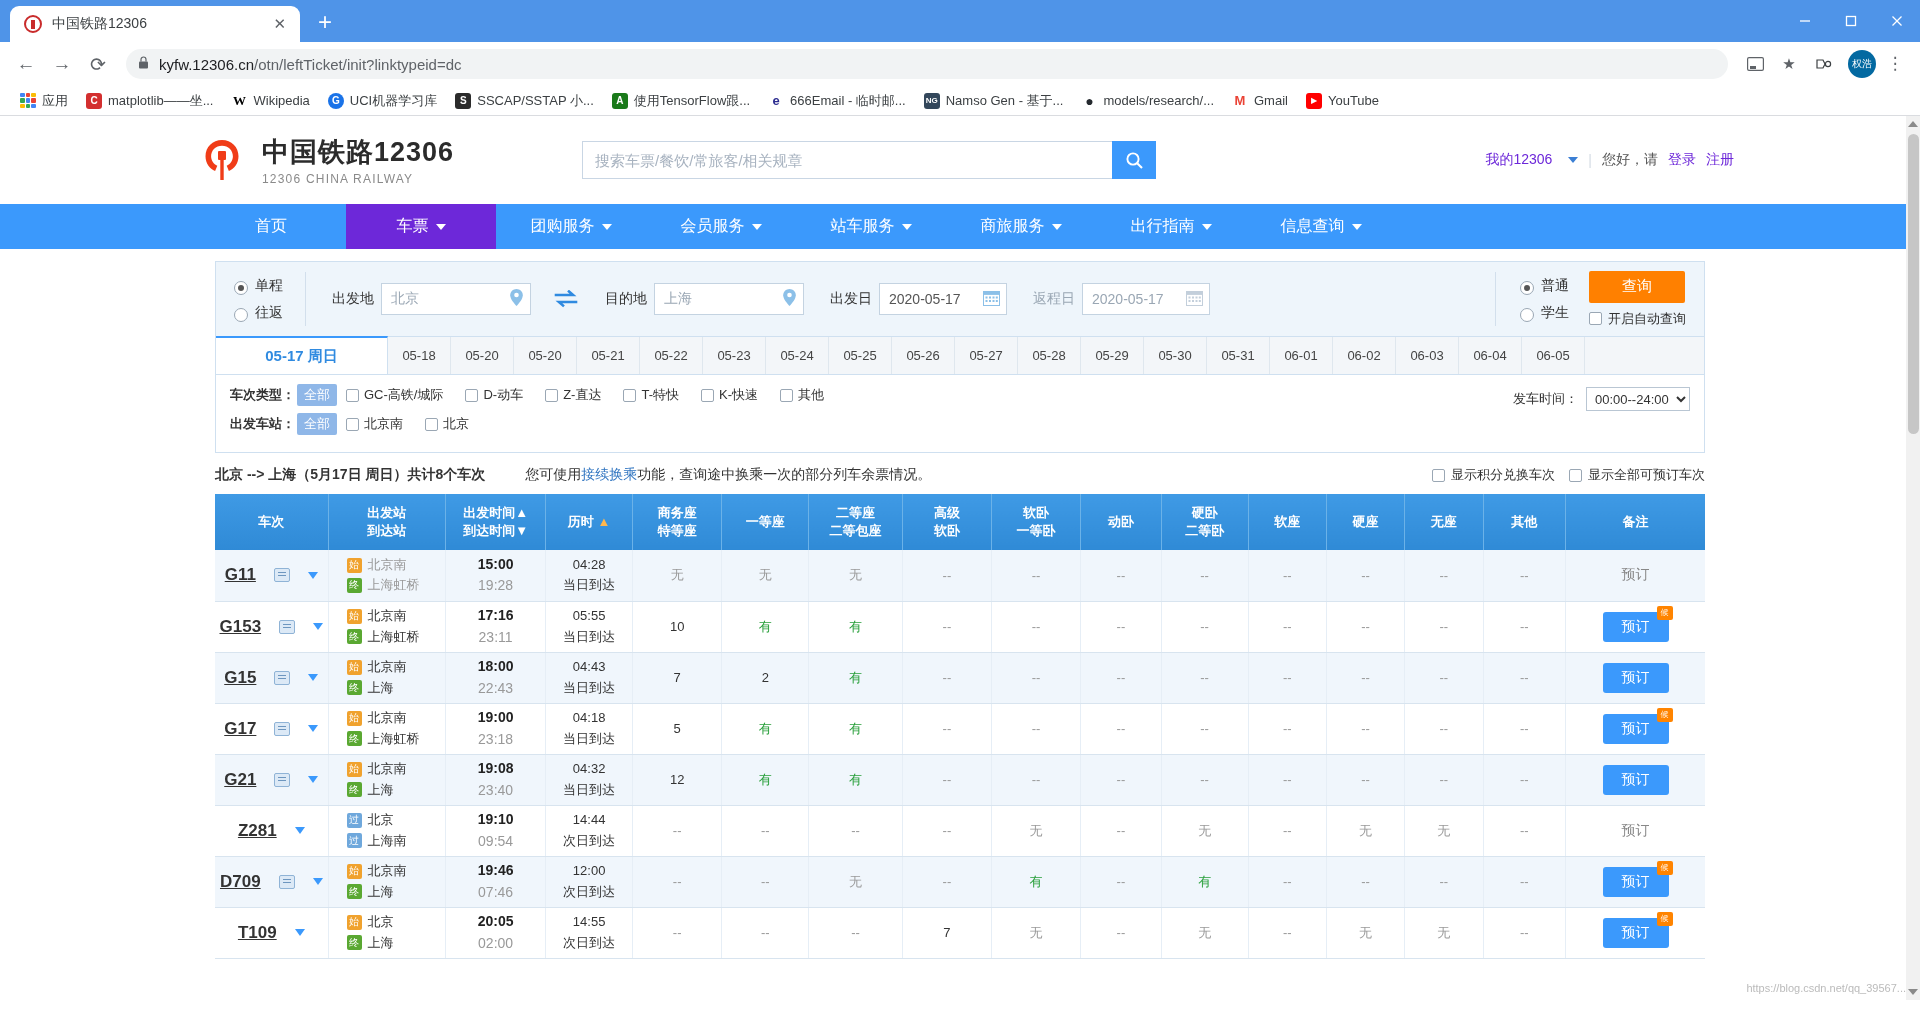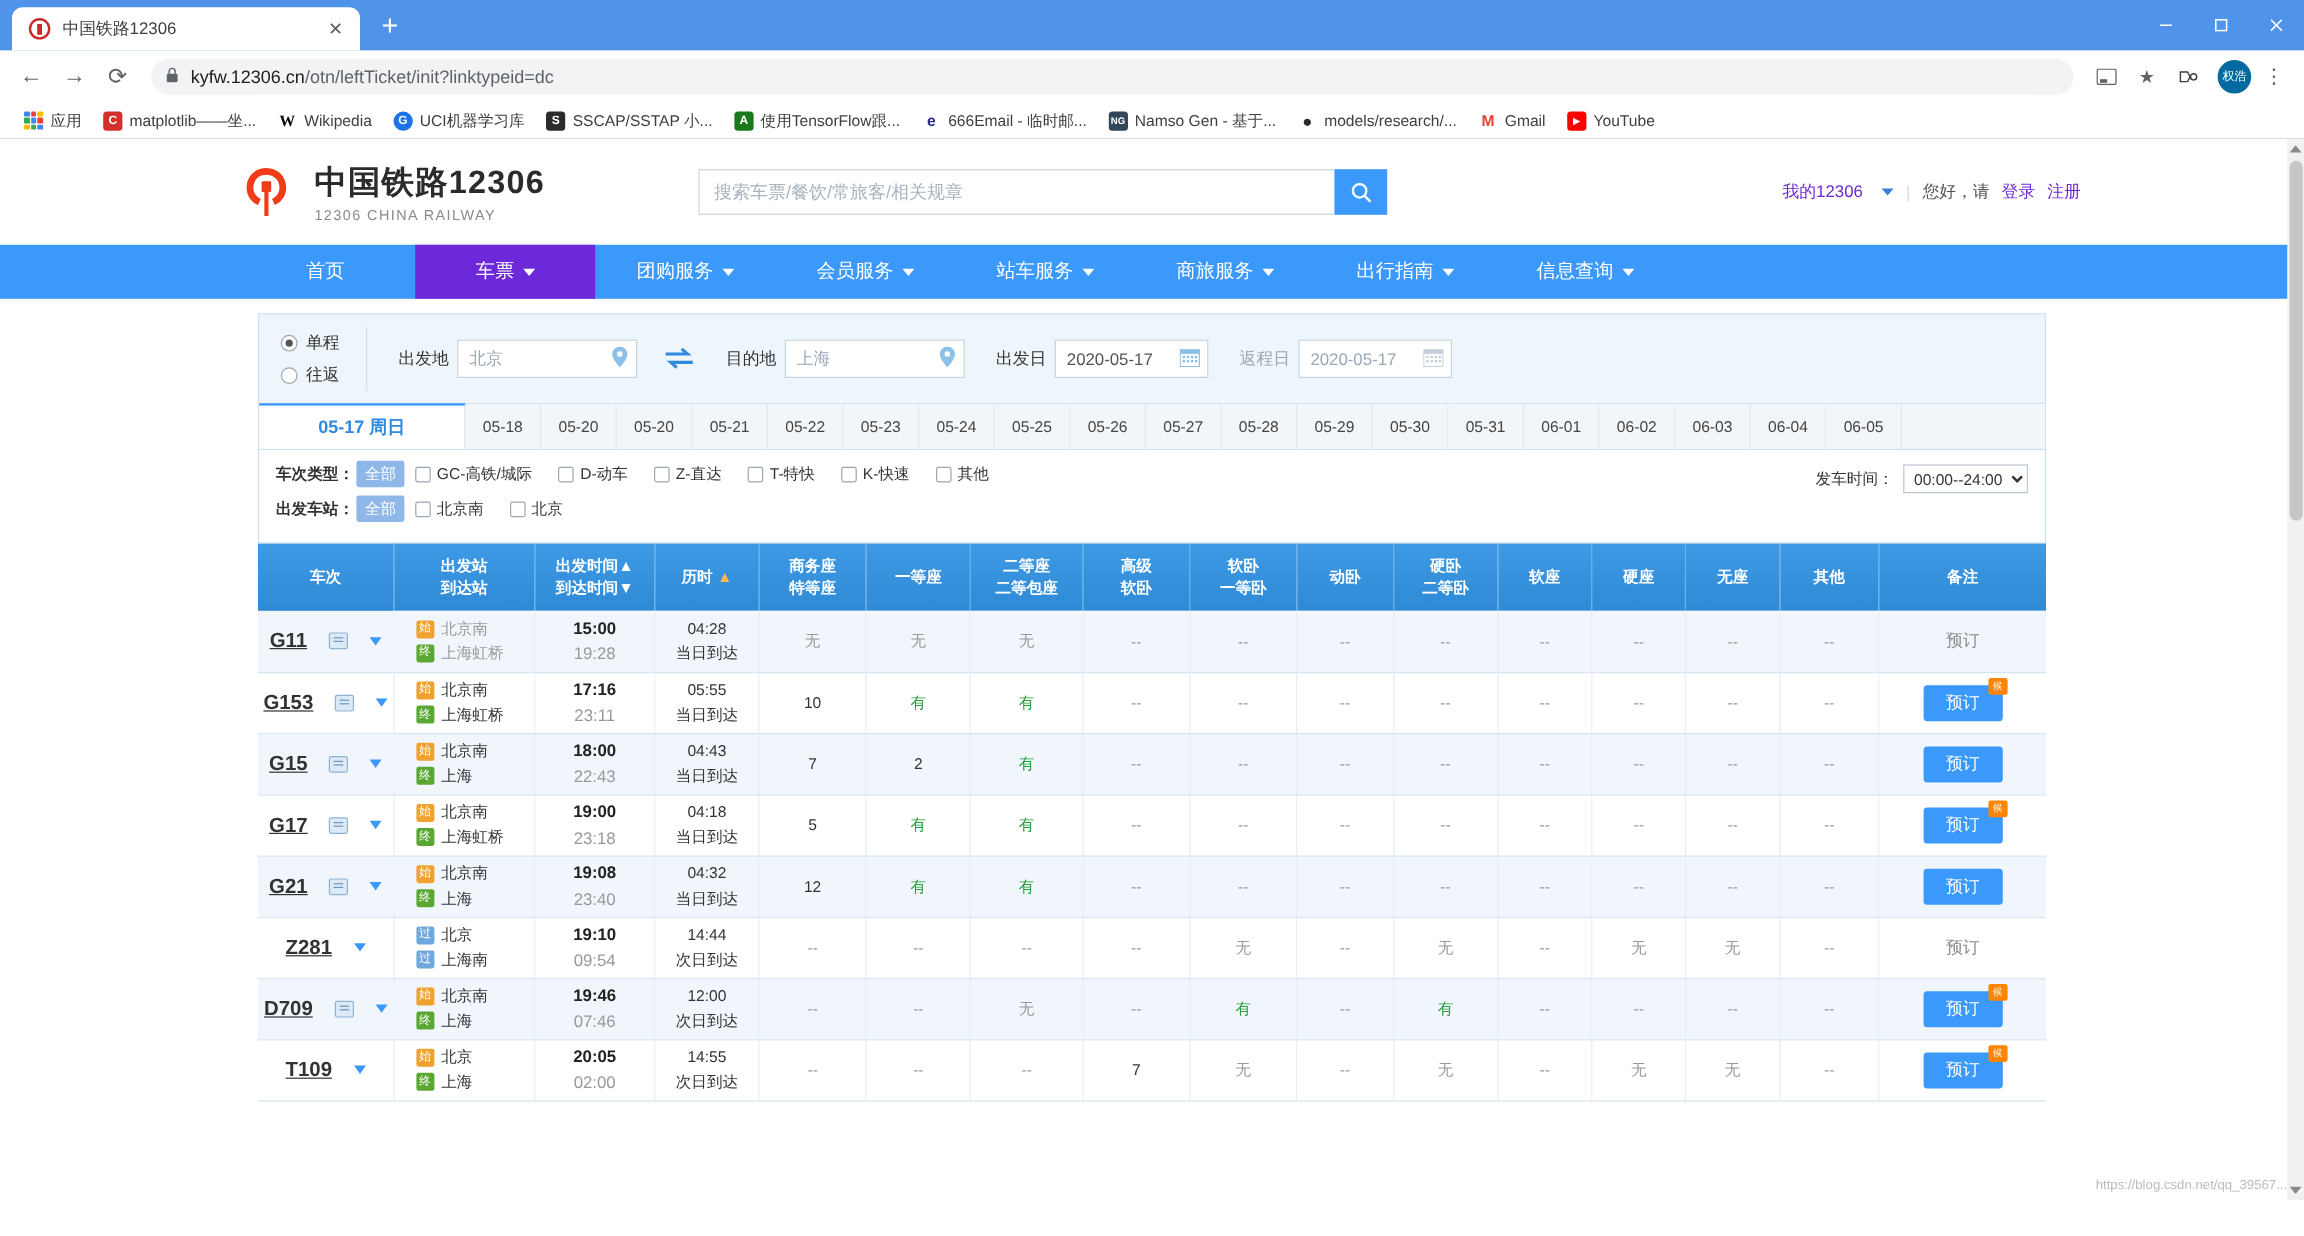--- a/index.html
+++ b/index.html
@@ -140,21 +140,21 @@
   }
 
   
   .content { width: 1490px; margin: 0 auto; padding-top: 0; }
   .query-panel {
     margin-top: 12px; border: 1px solid #cfe0f0; background: #eef5fb;
     height: 76px; display: flex; align-items: center; padding: 0 18px; gap: 0;
   }
   .trip-radios { display: flex; flex-direction: column; gap: 9px; padding-right: 22px;
     border-right: 1px solid #d2dfec; height: 54px; justify-content: center; }
-  .rad { display: flex; align-items: center; gap: 7px; font-size: 14px; color: #333; cursor: pointer; }
+  .rad { display: flex; align-items: flex-end; gap: 7px; font-size: 14px; color: #333; cursor: pointer; }
   .rdot {
     width: 14px; height: 14px; border-radius: 50%; border: 1px solid #9aa7b4; background: #fff;
     position: relative; flex: 0 0 auto;
   }
   .rdot.on::after {
     content: ""; position: absolute; left: 3px; top: 3px; width: 6px; height: 6px;
     border-radius: 50%; background: #555;
   }
   .fld { display: flex; align-items: center; gap: 7px; margin-left: 26px; }
   .fld-label { font-size: 14px; color: #333; white-space: nowrap; }
@@ -578,20 +578,39 @@
                     <rect x="2.5" y="11" width="2" height="2"></rect>
                     <rect x="6" y="11" width="2" height="2"></rect>
                     <rect x="9.5" y="11" width="2" height="2"></rect>
                     <rect x="12.8" y="11" width="2" height="2"></rect>
                   </g>
                 </svg>
             </span>
           </span>
         </div>
 
+        <div class="right-block">
+          <div class="pass-radios">
+            <label class="rad">
+              <span class="rdot on"></span>
+              <span>普通</span>
+            </label>
+            <label class="rad">
+              <span class="rdot"></span>
+              <span>学生</span>
+            </label>
+          </div>
+          <div class="qbtn-col">
+            <button class="qbtn">查询</button>
+            <label class="chk">
+              <span class="cbox"></span>
+              <span>开启自动查询</span>
+            </label>
+          </div>
+        </div>
       </div>
 
       <div class="filter-box">
         <div class="datetabs">
           <div class="dt active">05-17 周日</div>
           <div class="dt">05-18</div>
           <div class="dt">05-20</div>
           <div class="dt">05-20</div>
           <div class="dt">05-21</div>
           <div class="dt">05-22</div>
@@ -654,20 +673,34 @@
           </div>
           <div class="time-sel">
             <span>发车时间：</span>
             <select>
               <option>00:00--24:00</option>
             </select>
           </div>
         </div>
       </div>
 
+      <div class="infoline">
+        <span class="route">北京 --&gt; 上海（5月17日 周日）共计8个车次</span>
+        <span class="tip"><span>您可使用</span><a>接续换乘</a><span>功能，查询途中换乘一次的部分列车余票情况。</span></span>
+        <span class="info-right">
+          <label class="chk">
+              <span class="cbox"></span>
+              <span>显示积分兑换车次</span>
+            </label>
+          <label class="chk">
+              <span class="cbox"></span>
+              <span>显示全部可预订车次</span>
+            </label>
+        </span>
+      </div>
 
       <table class="trains">
         <colgroup>
           <col style="width:104px">
             <col style="width:108px">
             <col style="width:92px">
             <col style="width:80px">
           <col style="width:82px">
             <col style="width:80px">
             <col style="width:86px">

